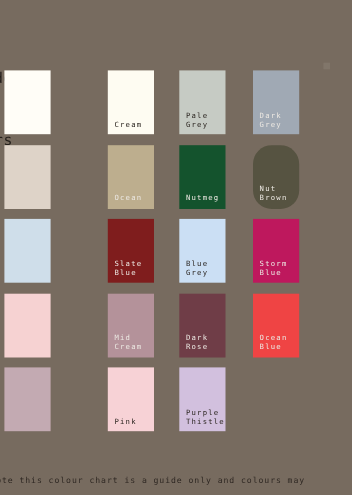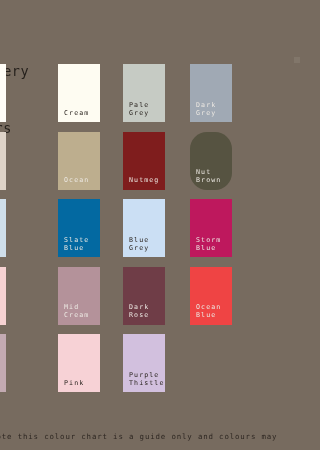--- a/index.html
+++ b/index.html
@@ -34,20 +34,21 @@
   .row{
     position:relative;
     height:67.5px;
   }
   .swatch{
     position:absolute;
     top:0;
     width:42px;
     height:58px;
     box-sizing:border-box;
+    margin-left:40px;
   }
   .swatch .lbl{
     position:absolute;
     left:6px;
     bottom:5px;
     font-size:6.6px;
     line-height:8.2px;
     letter-spacing:1.1px;
     white-space:pre-line;
     color:#2b2520;
@@ -105,31 +106,31 @@
         <div class="swatch c3 dark" title="Dark Grey" style="background: rgb(160, 169, 180);">
           <div class="lbl">Dark
 Grey</div>
         </div>
       </div>
       <div class="row">
         <div class="swatch c0" title="Stone" style="background: rgb(222, 211, 200);"></div>
         <div class="swatch c1 dark" title="Fudge" style="background: rgb(189, 174, 142);">
           <div class="lbl">Ocean</div>
         </div>
-        <div class="swatch c2 dark" title="Nutmeg" style="background: #7f1d1d;">
+        <div class="swatch c2 dark" title="Nutmeg" style="background: #14532d;">
           <div class="lbl">Nutmeg</div>
         </div>
         <div class="swatch c3 dark" title="Nut Brown" style="background: rgb(86, 83, 65); border-radius: 17px;">
           <div class="lbl">Nut
 Brown</div>
         </div>
       </div>
       <div class="row">
         <div class="swatch c0" title="Pale Blue" style="background: rgb(207, 222, 234);"></div>
-        <div class="swatch c1 dark" title="Slate Blue" style="background: #0369a1;">
+        <div class="swatch c1 dark" title="Slate Blue" style="background: #7f1d1d;">
           <div class="lbl">Slate
 Blue</div>
         </div>
         <div class="swatch c2" title="Blue Grey" style="background: rgb(203, 223, 244);">
           <div class="lbl">Blue
 Grey</div>
         </div>
         <div class="swatch c3 dark" title="Storm Blue" style="background: #be185d;">
           <div class="lbl">Storm
 Blue</div>

